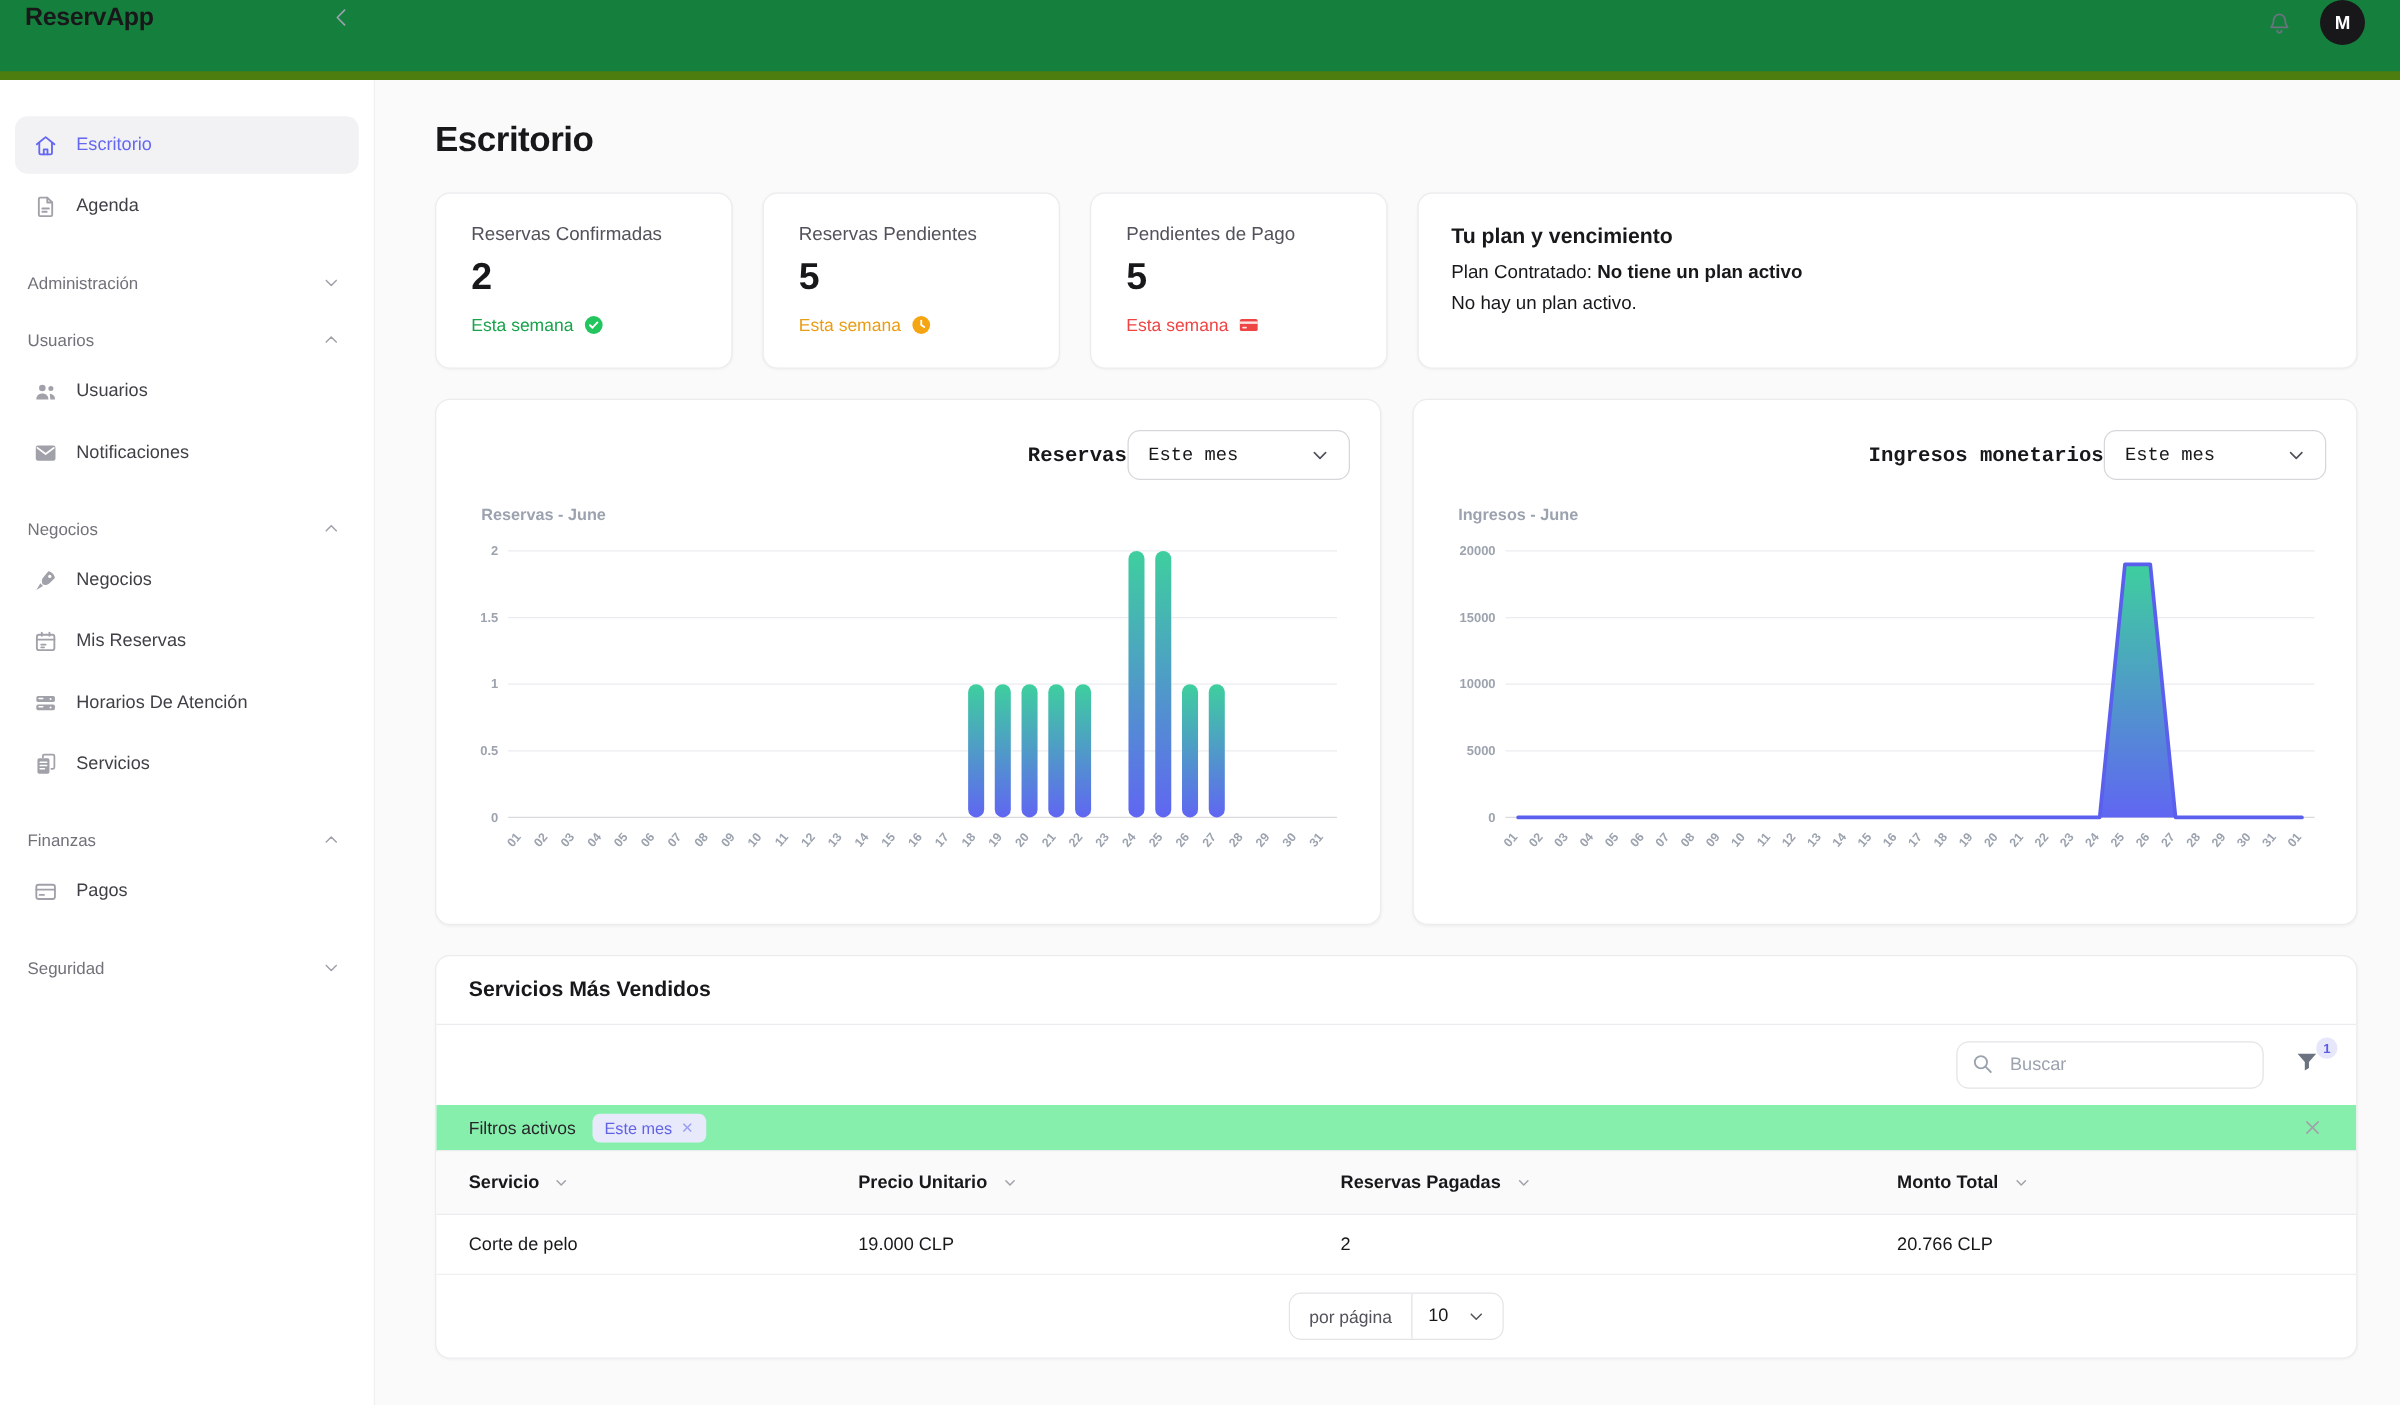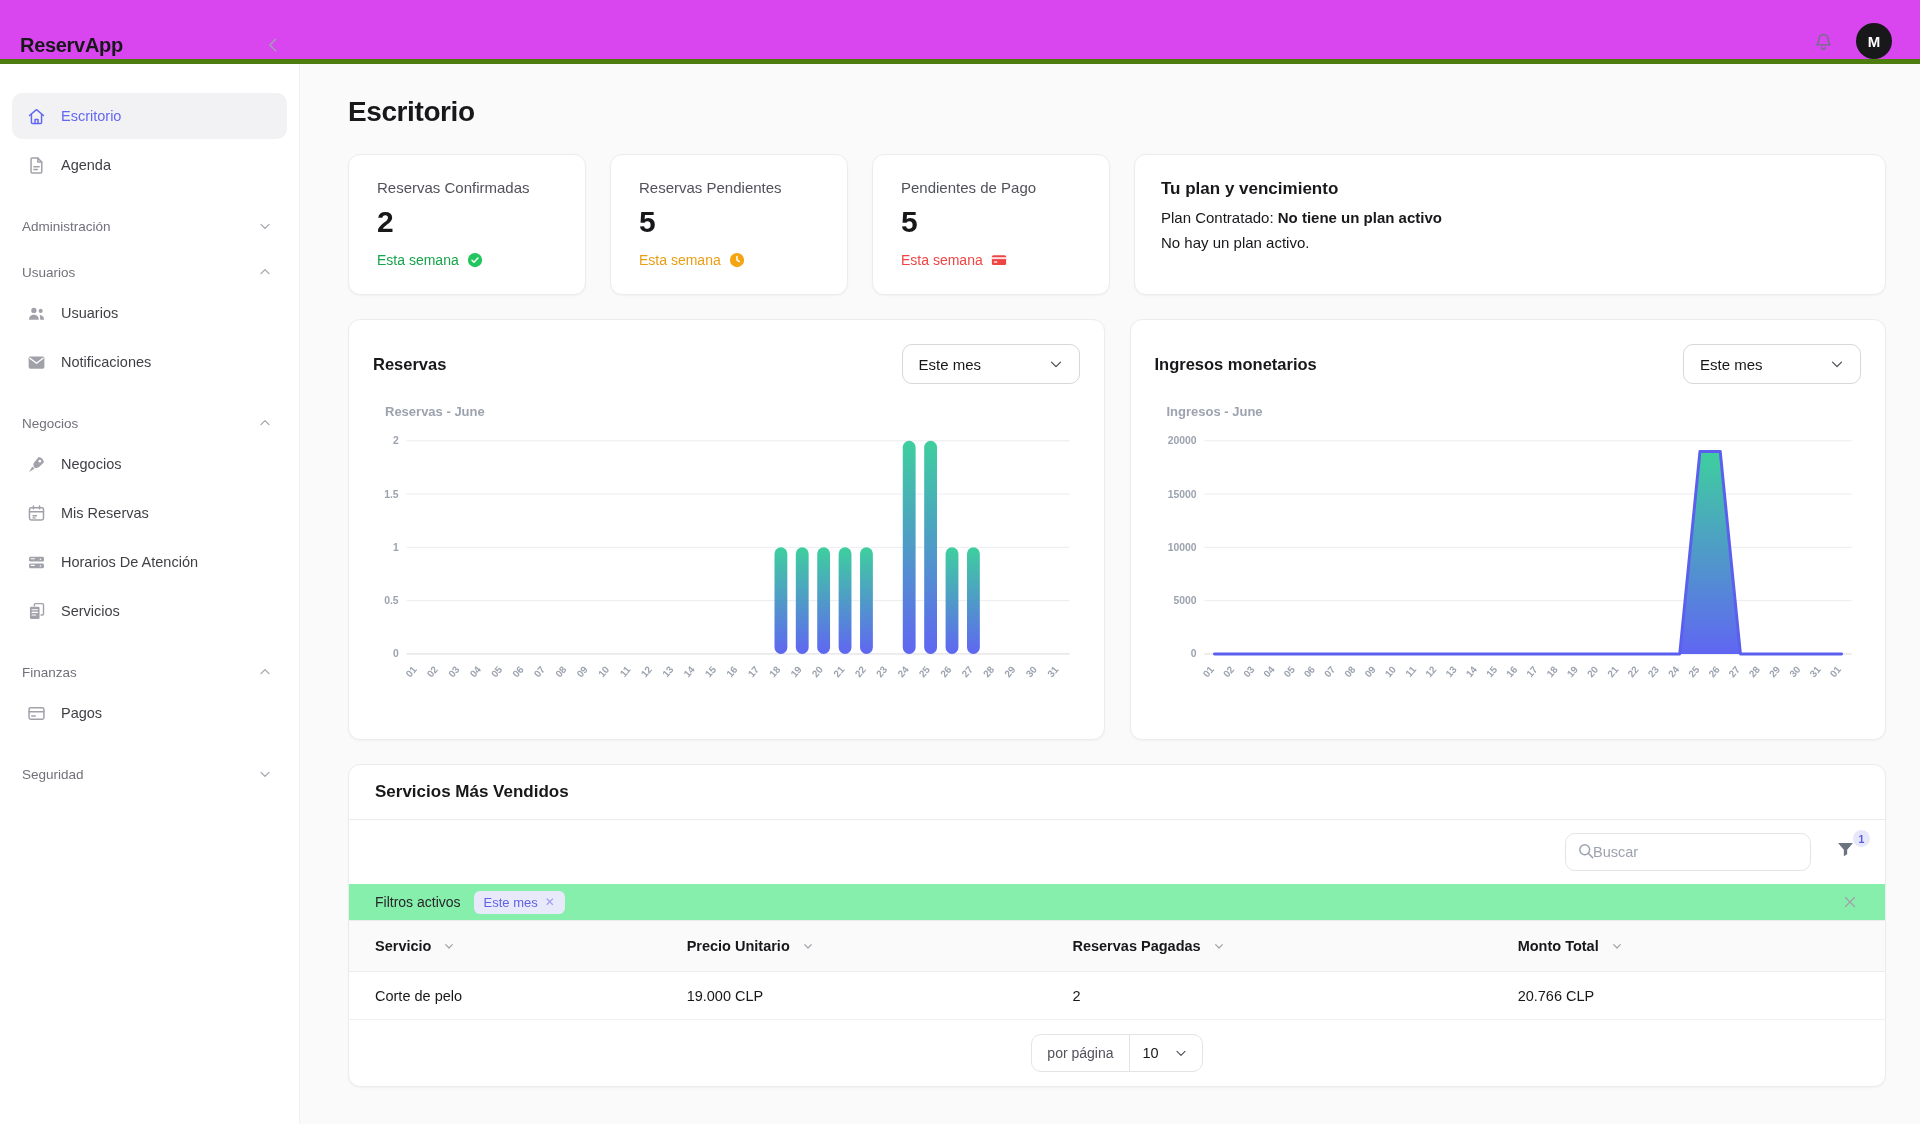--- a/index.html
+++ b/index.html
@@ -1,22 +1,22 @@
 <!DOCTYPE html>
 <html><head>
 <meta charset="utf-8">
 <style>
   * { box-sizing: border-box; }
   html,body { margin:0; padding:0; width:1920px; height:1124px; overflow:hidden;
     background:#fafafa; color:#18181b;
     font-family:"Liberation Sans","DejaVu Sans",sans-serif; }
 
   
-  .topbar { height:64px; background:#d946ef; border-bottom:5px solid #4d7c0f;
-    display:flex; align-items:flex-end; }
+  .topbar { height:64px; background:#15803d; border-bottom:7px solid #4d7c0f;
+    display:flex; align-items:flex-start; }
   .topbar-left { width:300px; display:flex; align-items:center;
     justify-content:space-between; padding:0 12px 0 20px; }
   .logo { font-size:20px; font-weight:800; letter-spacing:-.3px; }
   .collapse-btn { width:28px; height:28px; display:flex; align-items:center;
     justify-content:center; color:#9ca3af; cursor:pointer; }
   .topbar-right { margin-left:auto; display:flex; align-items:center; gap:22px;
     padding-right:28px; }
   .bell { color:#6b7280; display:flex; }
   .avatar { width:36px; height:36px; border-radius:50%; background:#18181b;
     color:#fff; font-size:15px; font-weight:700; display:flex;
@@ -58,39 +58,39 @@
   .stat-period.danger  { color:#ef4444; }
   .plan-card { flex:1; height:141px; padding:24px 26px; }
   .plan-title { font-size:17px; font-weight:700; }
   .plan-line { font-size:15px; margin-top:10px; }
   .plan-line b { font-weight:700; }
   .plan-note { font-size:15px; margin-top:8px; }
 
   
   .charts-row { display:flex; gap:25px; margin-top:24px; }
   .chart-card { flex:1; height:421px; padding:24px; }
-  .chart-head { display:flex; align-items:center; justify-content:space-between; }
+  .chart-head { display:flex; align-items:center; justify-content:flex-end;font-family:Liberation Mono, monospace; }
   .chart-title { font-size:16.5px; font-weight:700; }
   .select { width:178px; height:40px; border:1px solid #d6d6db; border-radius:10px;
     display:flex; align-items:center; justify-content:space-between;
     padding:0 14px 0 16px; font-size:15px; cursor:pointer; background:#fff; }
   .select .chev { color:#52525b; display:flex; }
   .chart-subtitle { font-size:13px; font-weight:700; color:#9ca3af; margin:20px 0 6px 12px; }
   .chart-plot { width:100%; }
   .chart-plot svg { display:block; }
 
   
   .sales-card { margin-top:24px; overflow:hidden; }
   .sales-head { padding:17px 26px; border-bottom:1px solid #ececf0;
     font-size:17px; font-weight:700; }
   .sales-toolbar { height:64px; display:flex; align-items:center;
     justify-content:flex-end; gap:24px; padding:0 24px; }
   .search { position:relative; }
   .search input { width:246px; height:38px; border:1px solid #e4e4e7; border-radius:10px;
-    padding:0 12px 0 27px; font-size:14.5px; color:#18181b; outline:none;
+    padding:0 12px 0 42px; font-size:14.5px; color:#18181b; outline:none;
     font-family:inherit; background:#fff; }
   .search input::placeholder { color:#9ca3af; }
   .search .mag { position:absolute; left:11px; top:8px; color:#9ca3af; }
   .funnel-wrap { position:relative; width:26px; height:26px; cursor:pointer; }
   .funnel-wrap .funnel { color:#6b7280; }
   .funnel-badge { position:absolute; top:-9px; right:-9px; width:17px; height:17px;
     border-radius:50%; background:#e7e7fb; color:#595ce0; font-size:10.5px;
     font-weight:600; display:flex; align-items:center; justify-content:center; }
   .filters-row { height:37px; background:#86efac; border-bottom:1px solid #ececf0;
     display:flex; align-items:center; gap:13px; padding:0 26px; font-size:14px;

